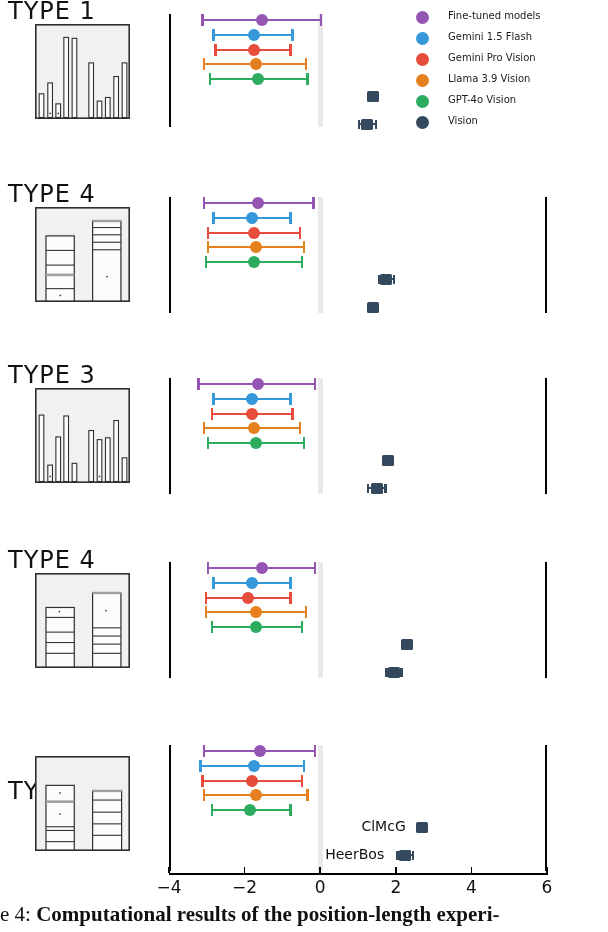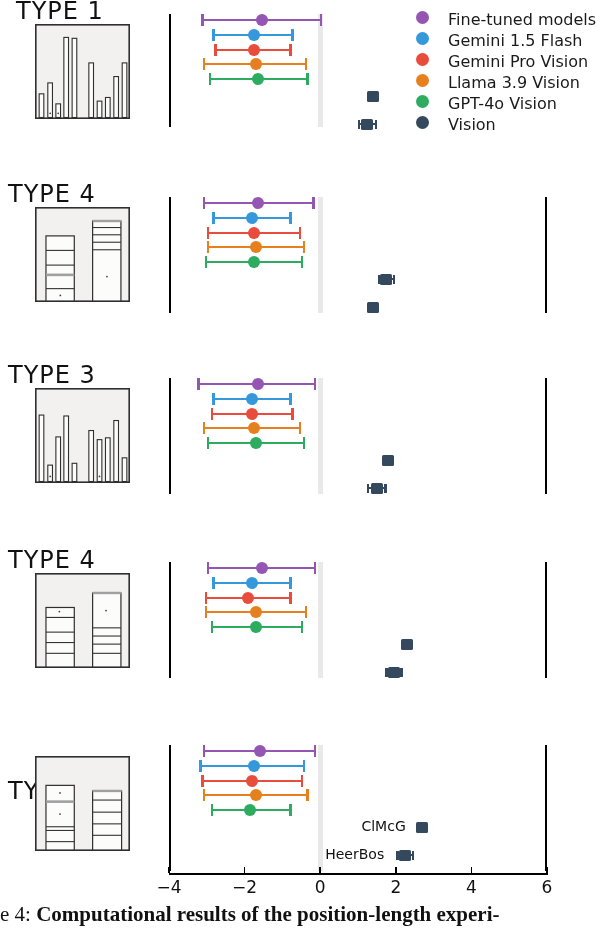--- a/index.html
+++ b/index.html
@@ -13,35 +13,35 @@
   .spine{position:absolute;background:#000;}
   .zeroband{position:absolute;background:#e9e9e9;}
   .ebar-line{position:absolute;height:2.4px;}
   .ebar-cap{position:absolute;width:2.4px;}
   .marker-circle{position:absolute;width:12px;height:12px;border-radius:50%;}
   .marker-square{position:absolute;width:12px;height:11px;border-radius:1.5px;}
   .pt-label{position:absolute;font-size:14px;color:#111;white-space:nowrap;text-align:right;}
   .legend{position:absolute;left:408px;top:6px;width:200px;}
   .legend-entry{position:absolute;height:16px;}
   .legend-swatch{position:absolute;left:8px;top:1px;width:13px;height:13px;border-radius:50%;}
-  .legend-label{position:absolute;left:40px;top:0;font-size:16px;color:#1a1a1a;white-space:nowrap;}
+  .legend-label{position:absolute;left:40px;top:0;font-size:10px;color:#1a1a1a;white-space:nowrap;}
   .xaxis-line{position:absolute;left:169px;top:873px;width:379px;height:1.6px;background:#000;}
   .xtick{position:absolute;width:1.6px;height:6px;background:#000;top:867px;}
   .xtick-label{position:absolute;top:877px;font-size:17px;color:#111;transform:translateX(-50%);
                white-space:nowrap;}
   .caption{position:absolute;left:0;top:902px;width:501px;font-family:Liberation Serif, serif;
            font-size:21px;color:#111;white-space:nowrap;}
   .caption b{font-weight:bold;}
 </style>
 </head>
 <body>
 
 <div class="fig">
   <div id="rows">
-      <div class="type-title" style="top: -1px; margin-left: 8px;">TYPE 1</div>
+      <div class="type-title" style="top: -1px;">TYPE 1</div>
       <div class="thumb" style="top: 24px;"><svg width="95" height="95" viewBox="0 0 95 95">
           <rect x="0.8" y="0.8" width="93.4" height="93.4" fill="#f2f1ef" stroke="#2f2f2f" stroke-width="1.6"></rect>
           <rect x="4.16" y="69.84" width="4.655" height="23.66" fill="#fcfcfb" stroke="#2f2f2f" stroke-width="1.1"></rect>
           <rect x="12.805" y="58.92" width="4.655" height="34.58" fill="#fcfcfb" stroke="#2f2f2f" stroke-width="1.1"></rect>
           <rect x="20.88" y="79.85" width="4.655" height="13.65" fill="#fcfcfb" stroke="#2f2f2f" stroke-width="1.1"></rect>
           <rect x="28.86" y="13.420000000000002" width="4.655" height="80.08" fill="#fcfcfb" stroke="#2f2f2f" stroke-width="1.1"></rect>
           <rect x="37.125" y="14.329999999999998" width="4.655" height="79.17" fill="#fcfcfb" stroke="#2f2f2f" stroke-width="1.1"></rect>
           <rect x="53.845" y="38.9" width="4.655" height="54.6" fill="#fcfcfb" stroke="#2f2f2f" stroke-width="1.1"></rect>
           <rect x="62.205" y="77.12" width="4.655" height="16.38" fill="#fcfcfb" stroke="#2f2f2f" stroke-width="1.1"></rect>
           <rect x="70.46999999999998" y="73.48" width="4.655" height="20.02" fill="#fcfcfb" stroke="#2f2f2f" stroke-width="1.1"></rect>

